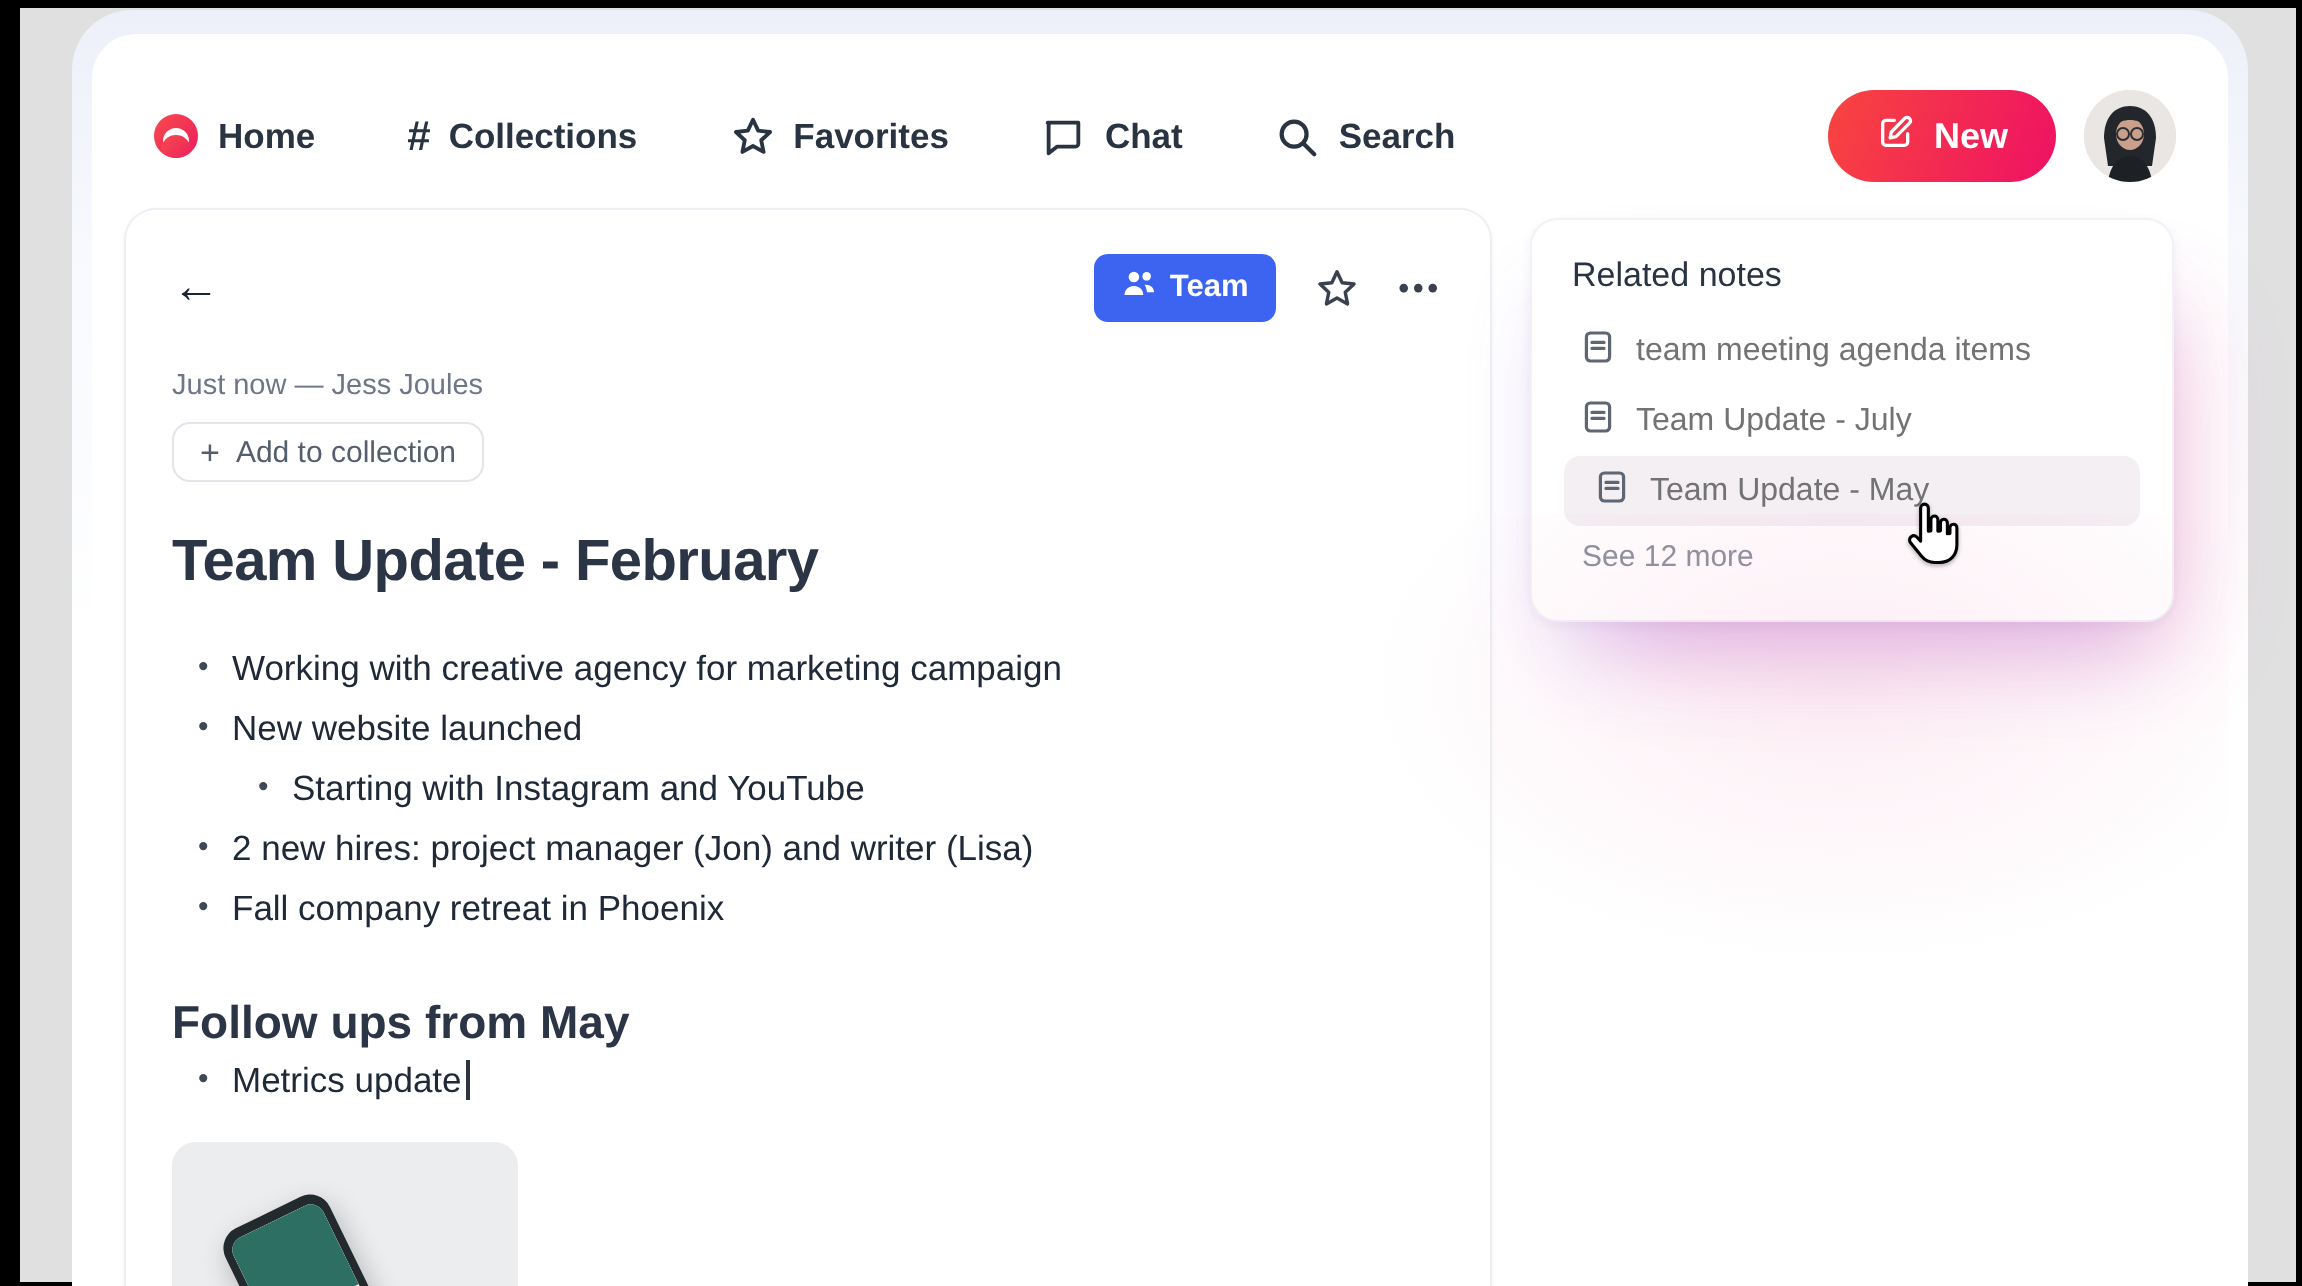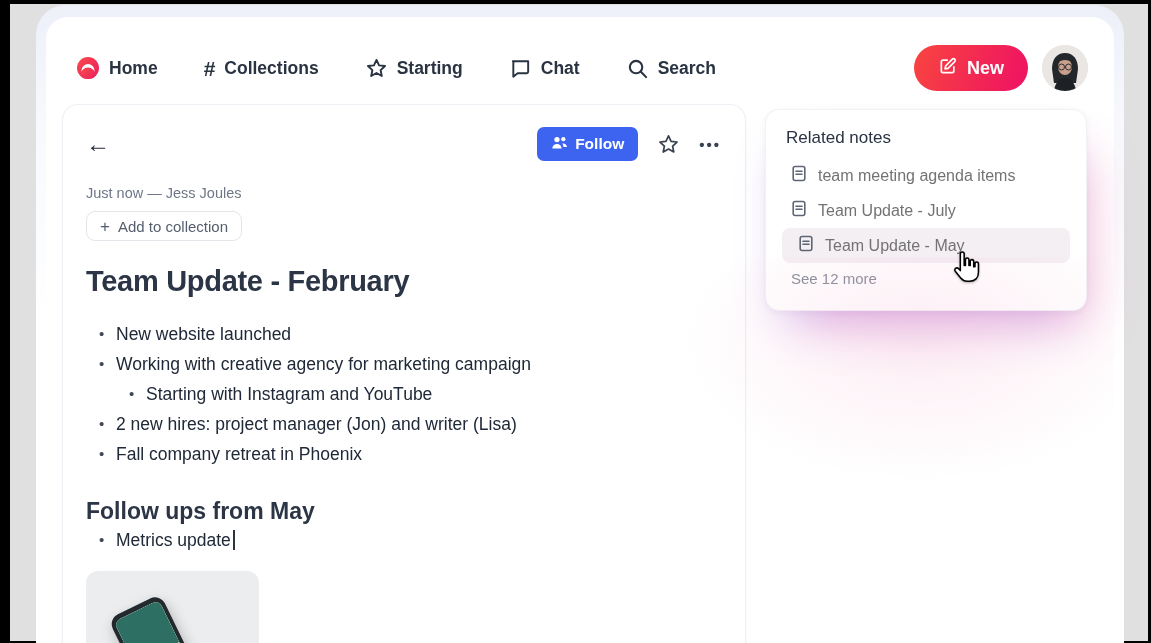--- a/index.html
+++ b/index.html
@@ -121,21 +121,21 @@
           <span class="hash-glyph">#</span>
           <span>Collections</span>
         </div>
 
         <div class="nav-item">
           <span>
             <svg width="23" height="23" viewBox="0 0 24 24" fill="none" stroke="#2a3342" stroke-width="2" stroke-linejoin="round">
               <path d="M12 3l2.7 5.7 6.2.7-4.6 4.3 1.2 6.1-5.5-3.1-5.5 3.1 1.2-6.1L3.1 9.4l6.2-.7z"></path>
             </svg>
           </span>
-          <span>Starting</span>
+          <span>Favorites</span>
         </div>
 
         <div class="nav-item">
           <span>
             <svg width="23" height="23" viewBox="0 0 24 24" fill="none" stroke="#2a3342" stroke-width="2" stroke-linejoin="round">
               <path d="M4 5.5h16a0 0 0 0 1 0 0v11a1.5 1.5 0 0 1-1.5 1.5H9l-4.5 3.5V7A1.5 1.5 0 0 1 6 5.5z" transform="translate(0,-1)"></path>
             </svg>
           </span>
           <span>Chat</span>
         </div>
@@ -180,43 +180,43 @@
           <div class="head-actions">
             <button class="share-btn">
               <span>
                 <svg width="17" height="15" viewBox="0 0 20 17" fill="#fff">
                   <circle cx="7" cy="5" r="3.1"></circle>
                   <path d="M1.5 15.5c0-3.2 2.4-5.3 5.5-5.3s5.5 2.1 5.5 5.3z"></path>
                   <circle cx="14.5" cy="4.6" r="2.5"></circle>
                   <path d="M13.3 9.6c2.9-.4 5.4 1.4 5.6 4.3h-4.2c-.2-1.8-.7-3.2-1.4-4.3z"></path>
                 </svg>
               </span>
-              <span>Follow</span>
+              <span>Team</span>
             </button>
             <span class="star-btn">
               <svg width="23" height="23" viewBox="0 0 24 24" fill="none" stroke="#39414f" stroke-width="1.8" stroke-linejoin="round">
                 <path d="M12 3l2.7 5.7 6.2.7-4.6 4.3 1.2 6.1-5.5-3.1-5.5 3.1 1.2-6.1L3.1 9.4l6.2-.7z"></path>
               </svg>
             </span>
             <span class="more-btn">•••</span>
           </div>
         </div>
 
         <div class="meta">Just now — Jess Joules</div>
 
         <button class="add-collection">
           <span class="add-plus">+</span>
           <span>Add to collection</span>
         </button>
 
         <h1 class="note-title">Team Update - February</h1>
 
         <ul class="bullets">
+          <li>Working with creative agency for marketing campaign</li>
           <li>New website launched</li>
-          <li>Working with creative agency for marketing campaign</li>
           <li class="lvl2">Starting with Instagram and YouTube</li>
           <li>2 new hires: project manager (Jon) and writer (Lisa)</li>
           <li>Fall company retreat in Phoenix</li>
         </ul>
 
         <div class="section-head">Follow ups from May</div>
 
         <ul class="bullets" style="margin-top:0;">
           <li><span>Metrics update</span><span class="caret"></span></li>
         </ul>

